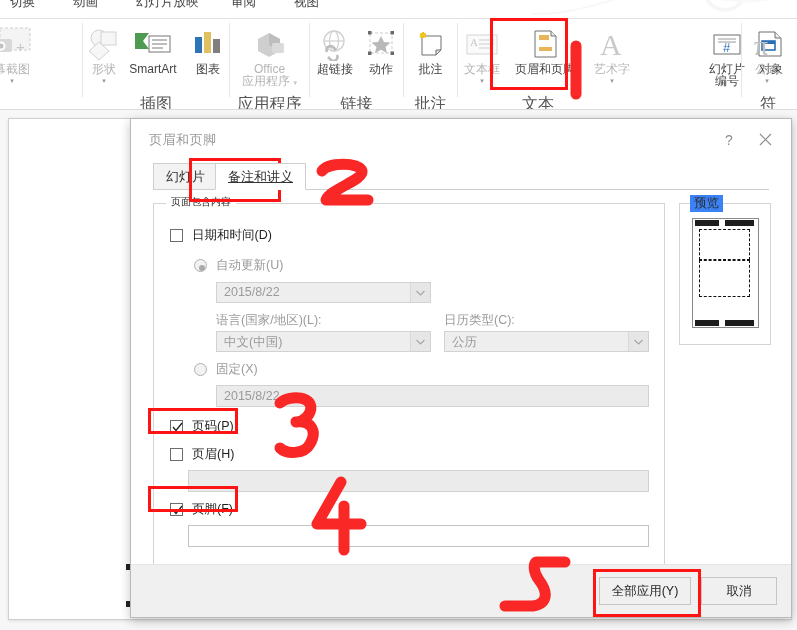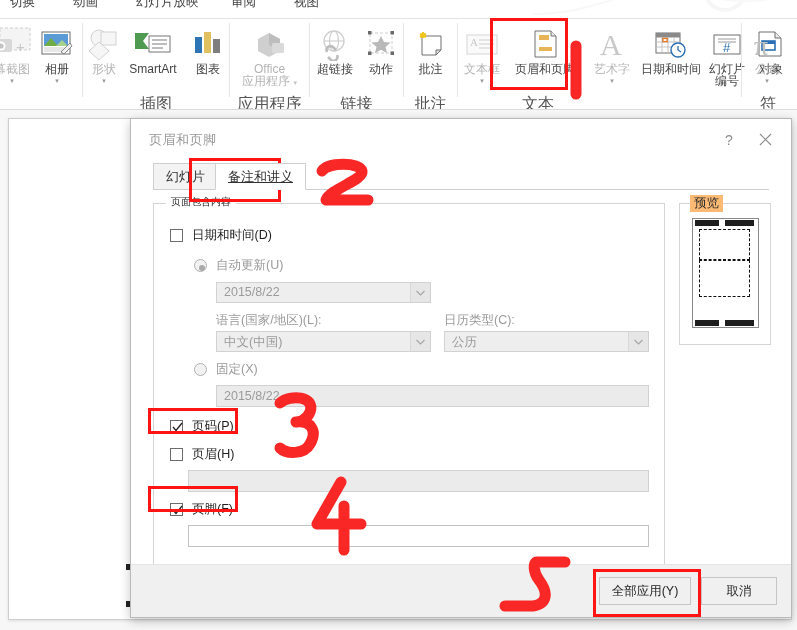--- a/index.html
+++ b/index.html
@@ -74,21 +74,21 @@
   .combo .val{position:absolute;left:7px;top:2px;font-size:12.5px;color:#9b9b9b;white-space:nowrap;}
   .combo .arw{position:absolute;right:0;top:0;width:19px;height:19px;border-left:1px solid #d8d8d8;background:#e6e6e6;}
   .combo .arw svg{position:absolute;left:5px;top:7px;}
 
   .txtbox{position:absolute;height:22px;border:1px solid #d2d2d2;background:#ebebeb;box-sizing:border-box;}
   .txtbox .val{position:absolute;left:7px;top:3px;font-size:12.5px;color:#9b9b9b;white-space:nowrap;}
   .txtbox.enabled{background:#ffffff;border-color:#c3c3c3;}
 
   
   #pvbox{position:absolute;left:548px;top:84px;width:90px;height:140px;border:1px solid #d4d4d4;}
-  #pvbox-legend{position:absolute;left:10px;top:-9px;background:#fdba74;padding:0 4px;font-size:12.5px;color:#2b2b2b;}
+  #pvbox-legend{position:absolute;left:10px;top:-9px;background:#3b82f6;padding:0 4px;font-size:12.5px;color:#2b2b2b;}
   #pvpage{position:absolute;left:12px;top:14px;width:65px;height:108px;border:1px solid #8a8a8a;background:#fff;}
   .pvbar{position:absolute;height:6px;background:#1d1d1d;}
   .pvdash{position:absolute;border:1.6px dashed #111;box-sizing:border-box;}
 
   
   #dlg-bottom{position:absolute;left:0;bottom:0;width:660px;height:52px;background:#f0f0f0;border-top:1px solid #e4e4e4;}
   .dbtn{position:absolute;height:28px;line-height:26px;text-align:center;font-size:12.5px;color:#1f1f1f;
         border:1px solid #c5c5c5;background:#f0f0f0;box-sizing:border-box;cursor:pointer;white-space:nowrap;}
 
   
@@ -124,34 +124,20 @@
         <div class="glyph">
           <svg width="40" height="34" viewBox="0 0 40 34">
             <rect x="8" y="1" width="30" height="22" fill="#f4f4f4" stroke="#cfcfcf" stroke-dasharray="3,2"></rect>
             <rect x="0" y="12" width="20" height="13" rx="2" fill="#d8d8d8"></rect>
             <circle cx="9" cy="19" r="4.5" fill="#fff"></circle>
               <circle cx="9" cy="19" r="2.6" fill="#c2c2c2"></circle>
             <text x="24" y="25" font-size="15" fill="#c8c8c8" font-family="Liberation Sans, sans-serif">+</text>
           </svg>
         </div>
         <div class="cap">幕截图</div>
-        <span class="caret">▾</span>
-      </div>
-      <div class="gitem" style="left:48px;width:46px">
-        <div class="glyph">
-          <svg width="36" height="32" viewBox="0 0 36 32">
-            <rect x="3" y="3" width="28" height="22" fill="#fff" stroke="#6d6d6d"></rect>
-            <rect x="5" y="5" width="24" height="12" fill="#5b9bd5"></rect>
-            <path d="M5 17 L12 9 L19 17 Z" fill="#70ad47"></path>
-            <path d="M17 17 L23 11 L29 17 Z" fill="#a9d18e"></path>
-            <rect x="5" y="18" width="24" height="5" fill="#e7e7e7"></rect>
-            <path d="M22 23 L31 14 L33 17 L25 25 Z" fill="#f0f0f0" stroke="#6d6d6d" stroke-width=".8"></path>
-          </svg>
-        </div>
-        <div class="cap">相册</div>
         <span class="caret">▾</span>
       </div>
       <div class="sep" style="left:96px"></div>
     </div>
 
     <div class="grp" style="left:83px;width:146px">
       <div class="gitem dim" style="left:0px;width:42px">
         <div class="glyph">
           <svg width="34" height="32" viewBox="0 0 34 32">
             <circle cx="12" cy="9" r="8" fill="#f6f6f6" stroke="#d2d2d2"></circle>
@@ -289,39 +275,20 @@
       <div class="gitem dim" style="left:127px;width:54px">
         <div class="glyph">
           <svg width="34" height="32" viewBox="0 0 34 32">
             <text x="5" y="26" font-size="30" fill="#c9c9c9" font-family="Liberation Serif, serif">A</text>
           </svg>
         </div>
         <div class="cap">艺术字</div>
         <span class="caret">▾</span>
       </div>
 
-      <div class="gitem" style="left:177px;width:72px">
-        <div class="glyph">
-          <svg width="36" height="32" viewBox="0 0 36 32">
-            <rect x="3" y="4" width="24" height="20" fill="#fff" stroke="#6f6f6f"></rect>
-            <rect x="3" y="4" width="24" height="4.5" fill="#8a8a8a"></rect>
-            <g stroke="#bdbdbd" stroke-width=".9">
-              <path d="M9 8.5 V24"></path>
-                <path d="M15 8.5 V24"></path>
-                <path d="M21 8.5 V24"></path>
-              <path d="M3 13 H27"></path>
-                <path d="M3 18 H27"></path>
-            </g>
-            <rect x="9.8" y="9.4" width="4.4" height="3.2" fill="none" stroke="#e07b28" stroke-width="1.4"></rect>
-            <circle cx="25" cy="21" r="7" fill="#fff" stroke="#2a6fb5" stroke-width="1.4"></circle>
-            <path d="M25 17 V21 L28 23" stroke="#2a6fb5" stroke-width="1.3" fill="none"></path>
-          </svg>
-        </div>
-        <div class="cap">日期和时间</div>
-      </div>
 
       <div class="gitem" style="left:244px;width:50px">
         <div class="glyph">
           <svg width="34" height="30" viewBox="0 0 34 30">
             <rect x="4" y="4" width="26" height="19" fill="#fff" stroke="#6f6f6f"></rect>
             <g stroke="#9a9a9a" stroke-width="1">
                 <path d="M8 8 H26"></path>
                 <path d="M8 11 H26"></path>
               </g>
             <text x="13" y="21" font-size="13" fill="#2a6fb5" font-family="Liberation Sans, sans-serif">#</text>

